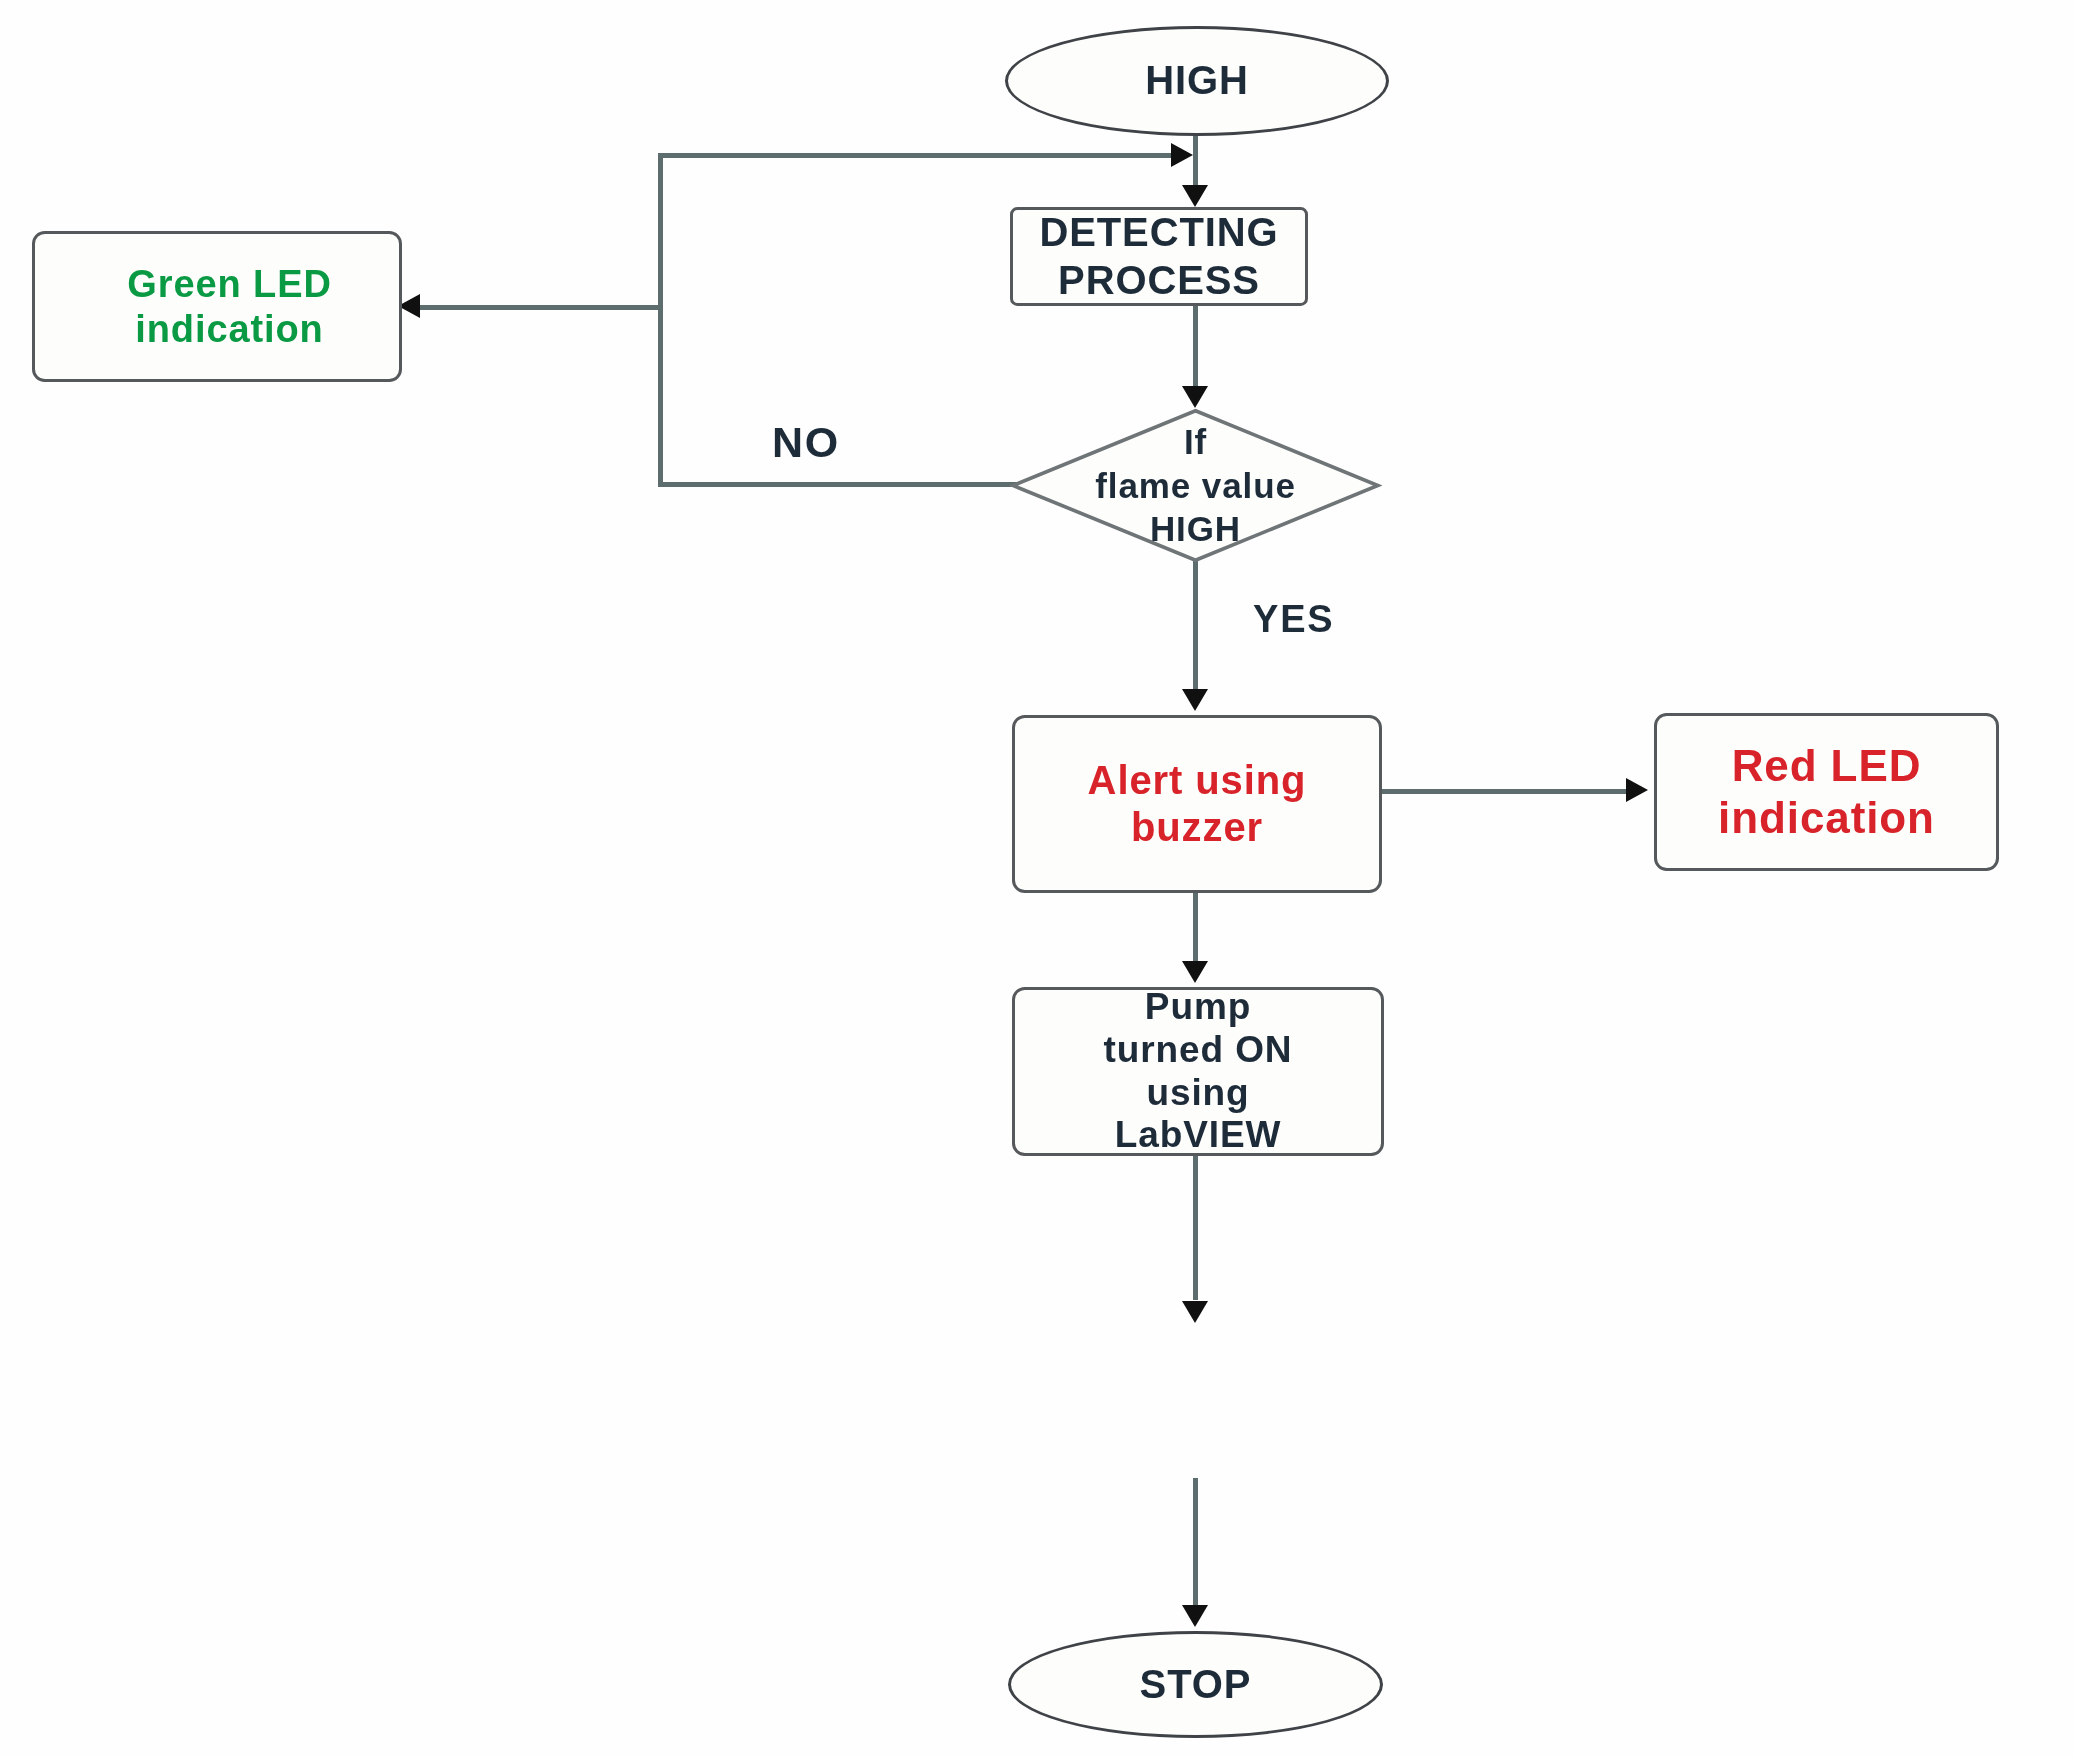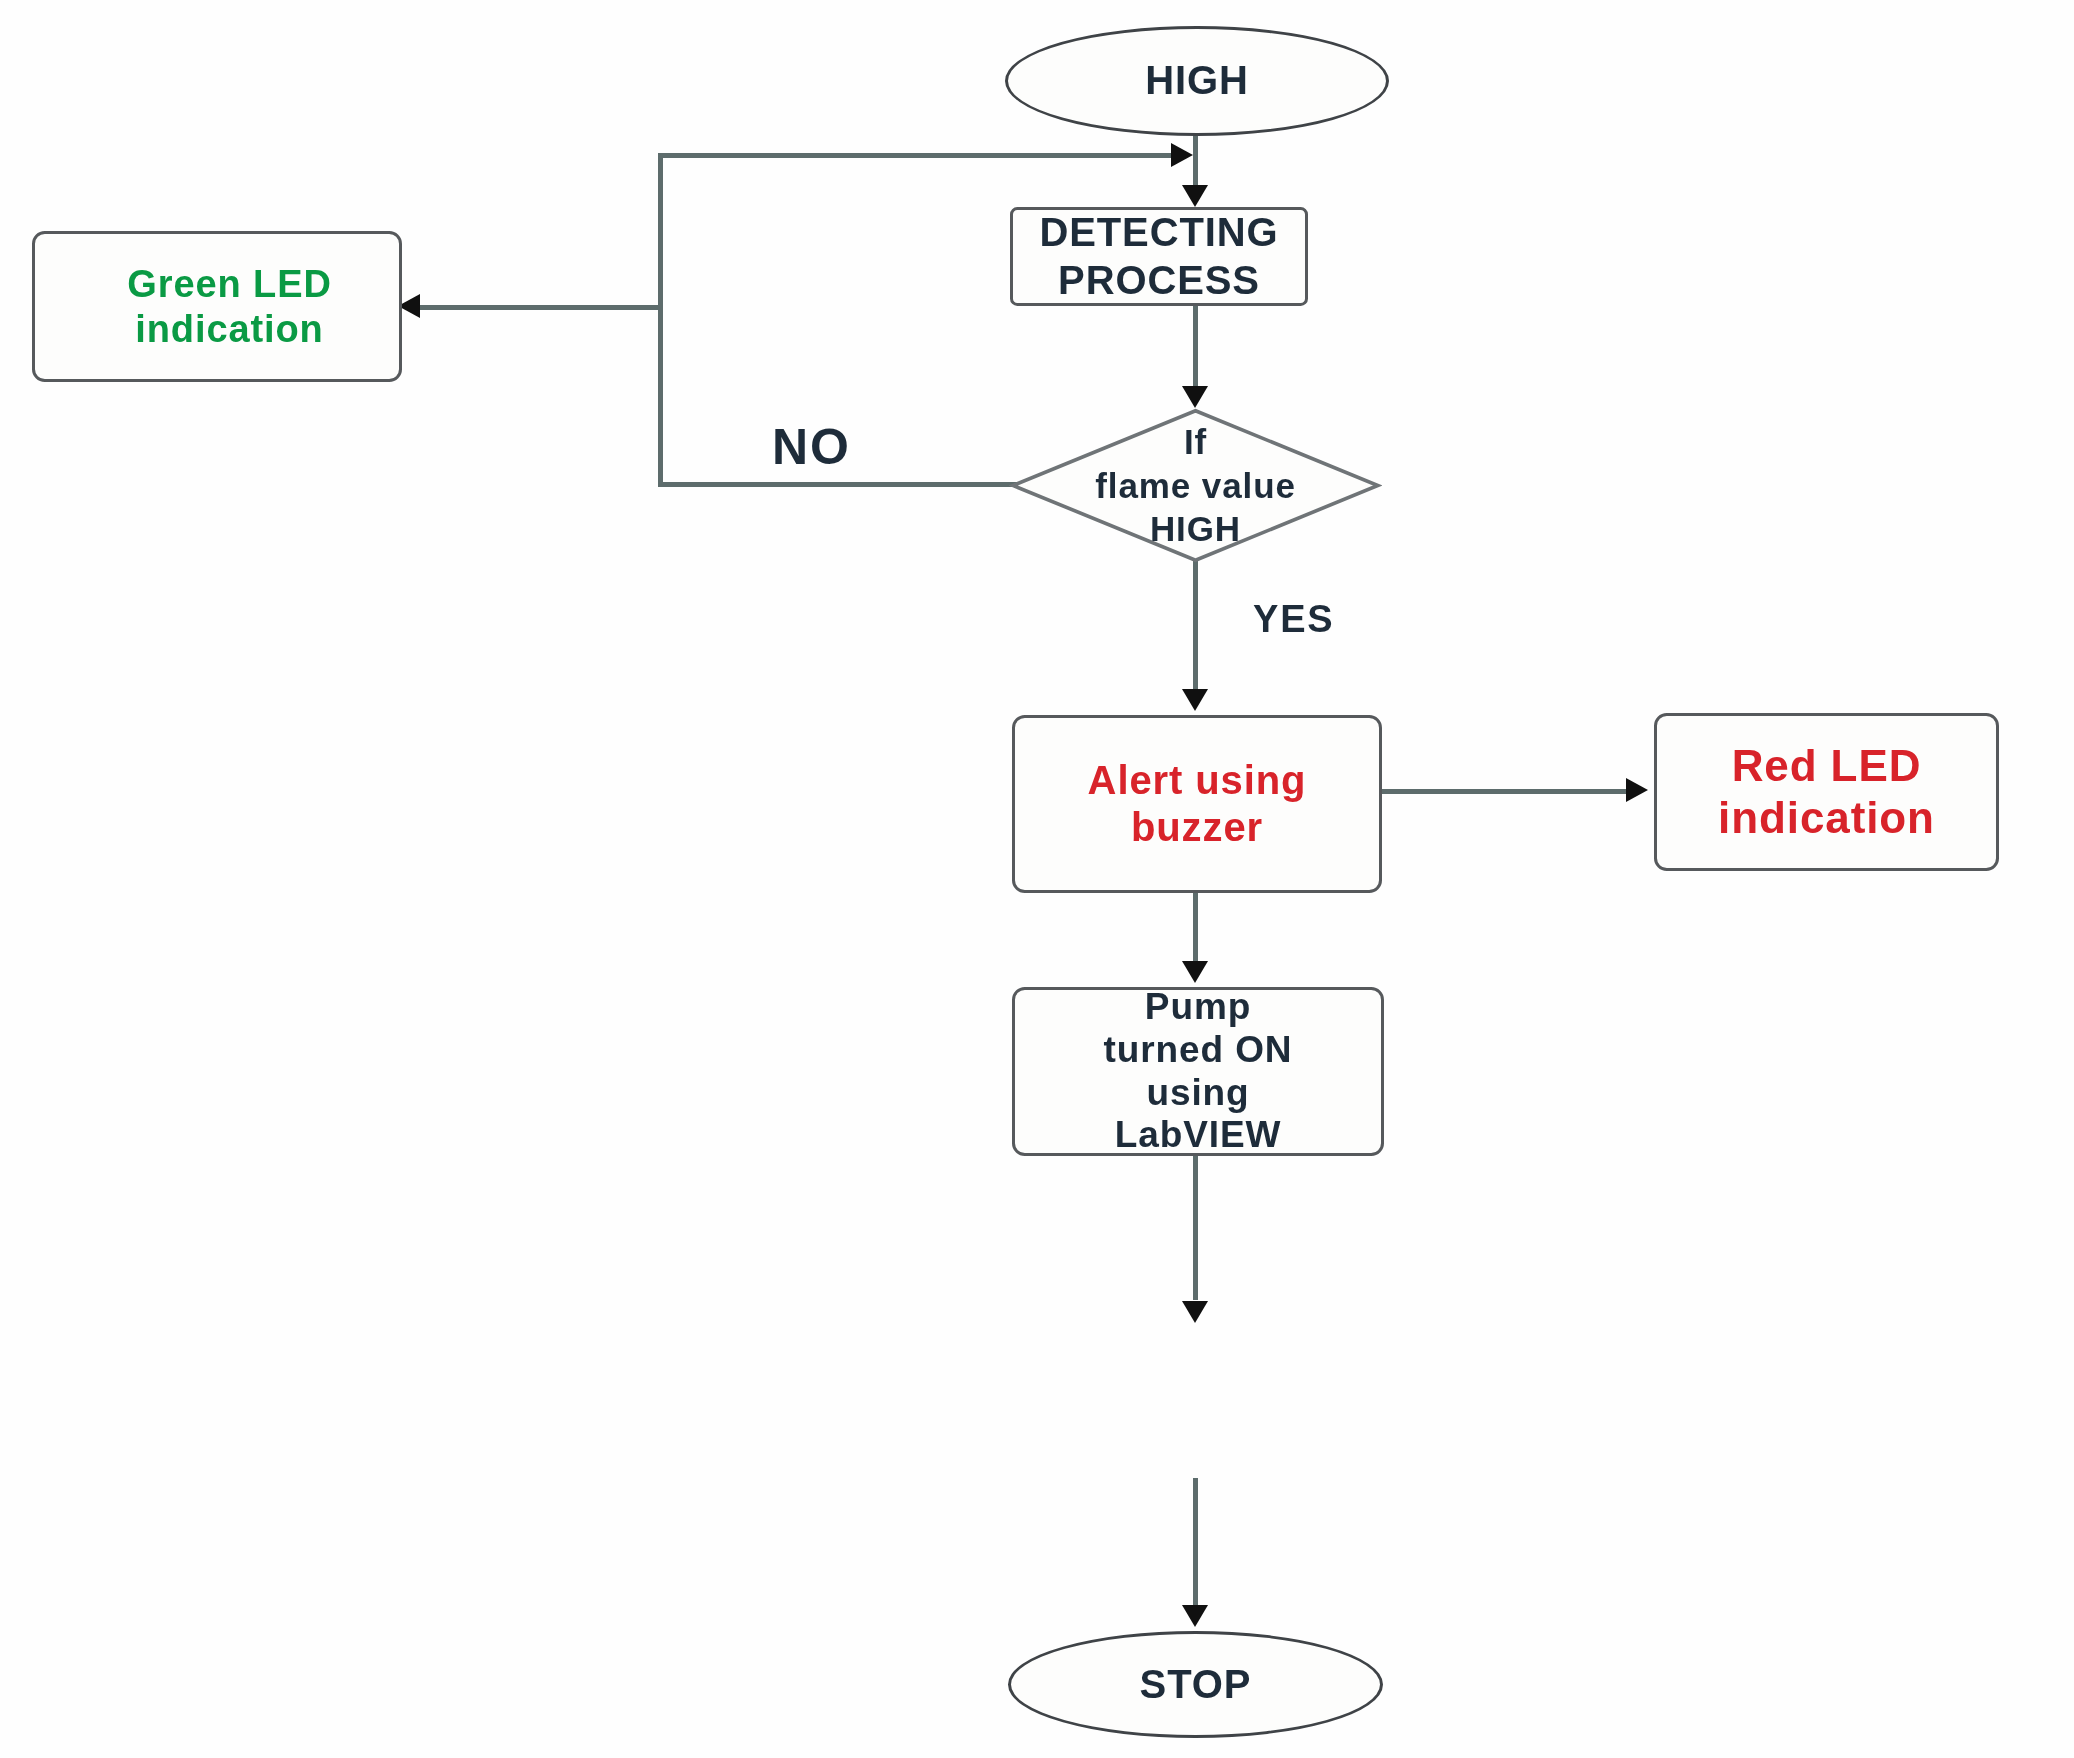--- a/index.html
+++ b/index.html
@@ -104,18 +104,18 @@
 indication</div>
 
   <div class="node rect" style="left:1012px;top:987px;width:372px;height:169px;font-size:37px;line-height:1.15;">Pump
 turned ON
 using
 LabVIEW</div>
 
 
   <div class="node oval" style="left:1008px;top:1631px;width:375px;height:107px;font-size:40px;">STOP</div>
 
-  <div class="label-float" style="left:772px;top:418px;font-size:50px;">NO</div>
+  <div class="label-float" style="left:772px;top:418px;font-size:43px;">NO</div>
 
   <div class="label-float" style="left:1229px;top:598px;font-size:38px;margin-left:24px;">YES</div>
 
 </div>
 
 
 </body></html>

